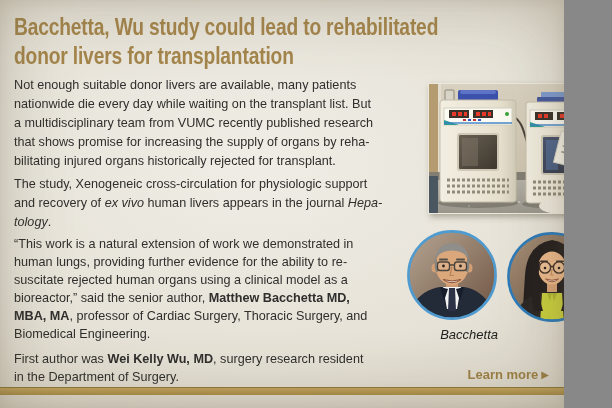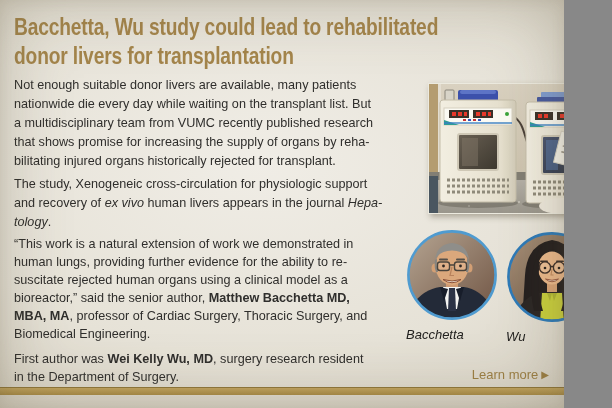--- a/index.html
+++ b/index.html
@@ -34,27 +34,27 @@
     background:#d6cdbb;z-index:5;
   }
   .photo svg{display:block;}
   .portrait{
     position:absolute;width:92px;height:92px;z-index:5;
   }
   .portrait.bacchetta{left:406px;top:229px;}
   .portrait.wu{left:506px;top:231px;}
   .caption{
     position:absolute;font-style:italic;font-size:13px;color:#232220;
-    text-align:left;z-index:5;
+    text-align:right;z-index:5;
   }
   .cap-b{left:406px;top:327px;width:92px;}
   .cap-w{left:506px;top:329px;width:92px;}
   .learn-more{
     position:absolute;right:15px;top:367px;z-index:5;cursor:pointer;
-    font-size:13px;font-weight:400;color:#9c7f44;text-decoration:none;
+    font-size:13px;font-weight:700;color:#9c7f44;text-decoration:none;
   }
   .learn-more .arrow{font-size:10px;position:relative;top:-1px;margin-left:3px;}
   .gold-bar{
     position:absolute;left:0;top:387px;width:612px;height:7px;z-index:6;
     background:linear-gradient(#c3a55f,#a98b45);
     border-top:1px solid #8f7639;
   }
 </style>
 </head>
 <body>

